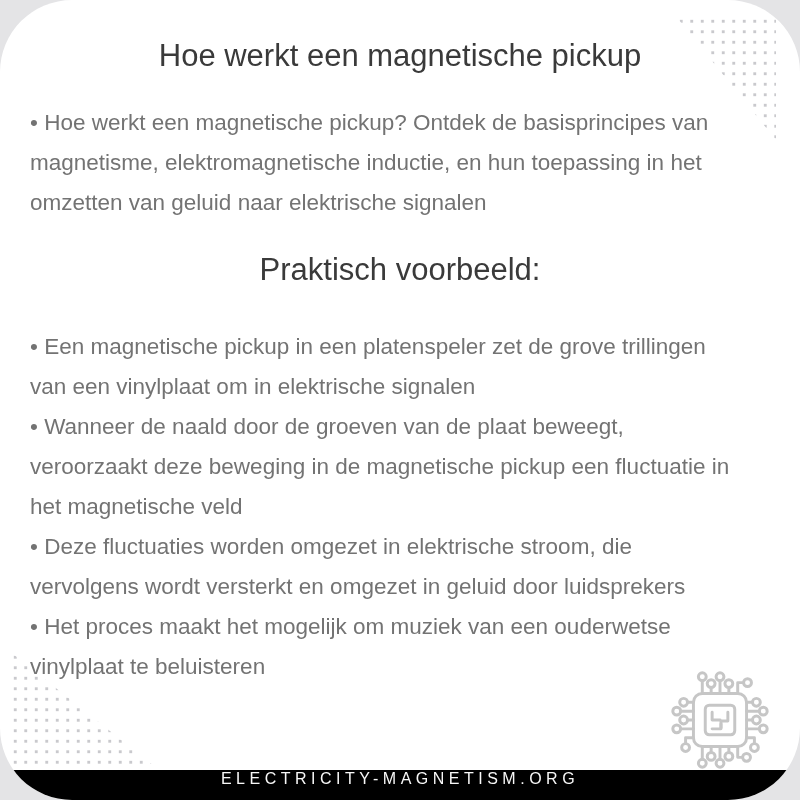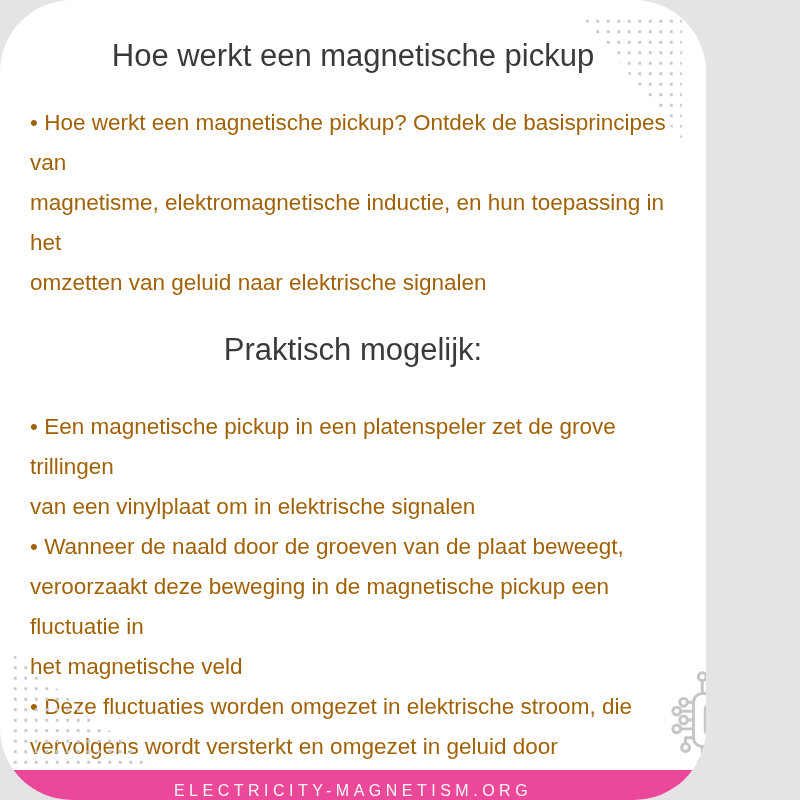--- a/index.html
+++ b/index.html
@@ -2,21 +2,21 @@
 <html><head>
 <meta charset="utf-8">
 <style>
   * { margin: 0; padding: 0; box-sizing: border-box; }
   html, body {
     width: 800px; height: 800px;
     background: #e4e4e6;
     font-family: "Liberation Sans", sans-serif;
     overflow: hidden;
   }
-  .stage { position: relative; width: 706px; height: 800px; }
+  .stage { position: relative; width: 800px; height: 800px; }
 
   .card {
     position: absolute; inset: 0;
     background: #ffffff;
     border-radius: 72px;
     overflow: hidden;
   }
 
   .title {
     margin-top: 36px;
@@ -24,43 +24,43 @@
     font-size: 31px;
     font-weight: 400;
     color: #3a3a3a;
     line-height: 40px;
   }
 
   .body-text {
     margin: 27px 30px 0 30px;
     font-size: 22.5px;
     font-weight: 400;
-    color: #a16207;
+    color: #737373;
     line-height: 40px;
     white-space: pre-line;
   }
 
   .subtitle {
     margin-top: 27px;
     text-align: center;
     font-size: 31px;
     font-weight: 400;
     color: #3a3a3a;
     line-height: 40px;
   }
 
   .example-text { margin-top: 37px; }
 
   .footer-bar {
     position: absolute;
     left: 0; right: 0; bottom: 0;
     height: 30px;
-    background: #ec4899;
+    background: #000000;
     display: flex;
-    align-items: flex-end;
+    align-items: flex-start;
     justify-content: center;
   }
   .footer-text {
     color: #f7f7f7;
     font-size: 16px;
     letter-spacing: 4.5px;
     font-weight: 400;
   }
 
   .dots {
@@ -95,21 +95,21 @@
 
     <div class="dots dots-top-right"></div>
     <div class="dots dots-bottom-left"></div>
 
     <h1 class="title">Hoe werkt een magnetische pickup</h1>
 
     <p class="body-text intro-text">• Hoe werkt een magnetische pickup? Ontdek de basisprincipes van
 magnetisme, elektromagnetische inductie, en hun toepassing in het
 omzetten van geluid naar elektrische signalen</p>
 
-    <h2 class="subtitle">Praktisch mogelijk:</h2>
+    <h2 class="subtitle">Praktisch voorbeeld:</h2>
 
     <p class="body-text example-text">• Een magnetische pickup in een platenspeler zet de grove trillingen
 van een vinylplaat om in elektrische signalen
 • Wanneer de naald door de groeven van de plaat beweegt,
 veroorzaakt deze beweging in de magnetische pickup een fluctuatie in
 het magnetische veld
 • Deze fluctuaties worden omgezet in elektrische stroom, die
 vervolgens wordt versterkt en omgezet in geluid door luidsprekers
 • Het proces maakt het mogelijk om muziek van een ouderwetse
 vinylplaat te beluisteren</p>

